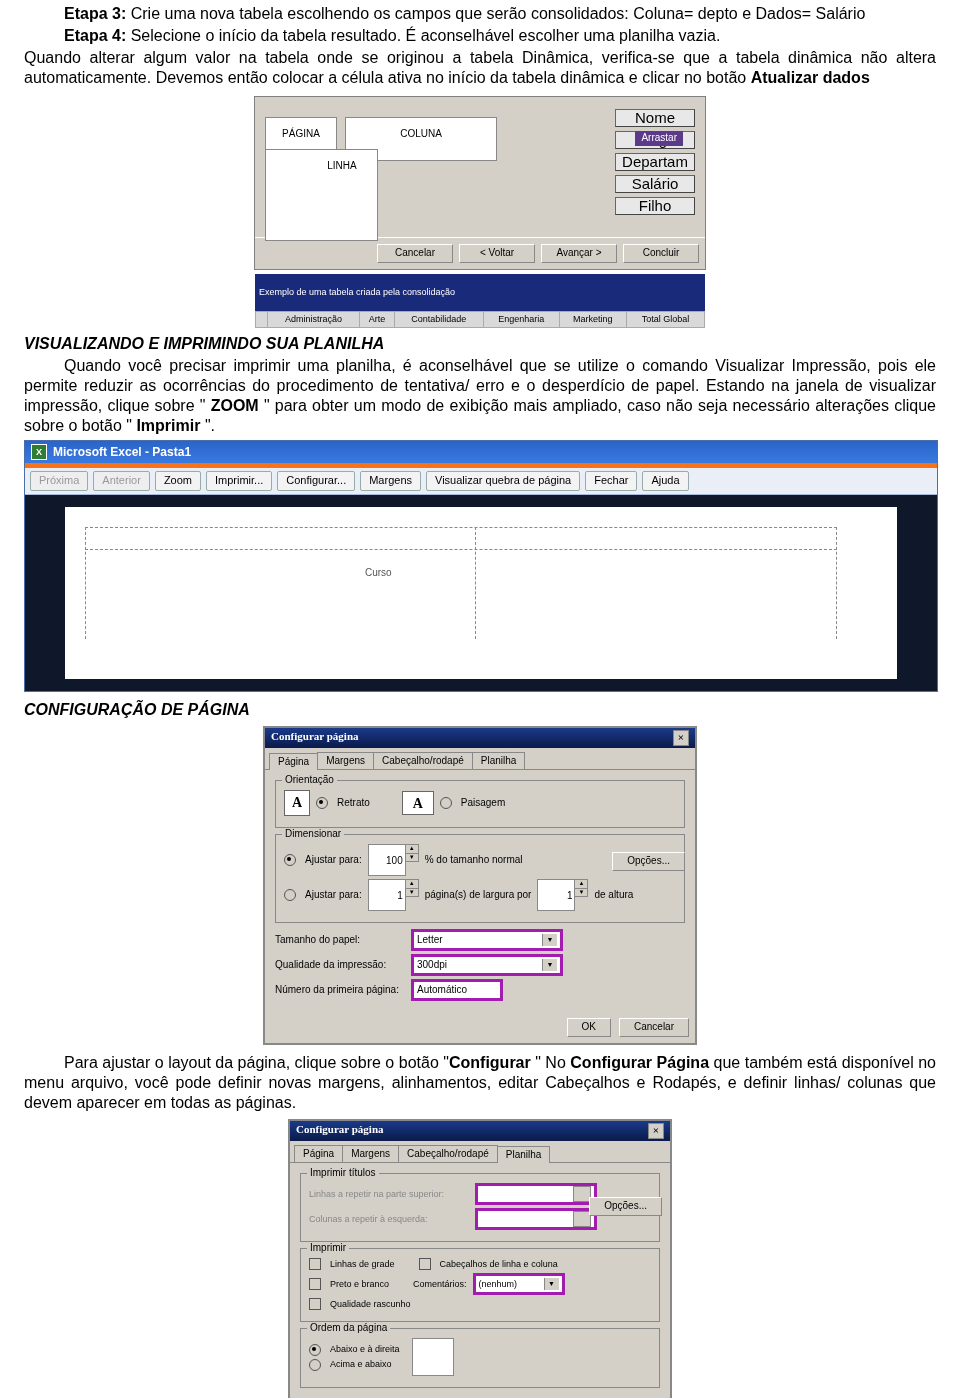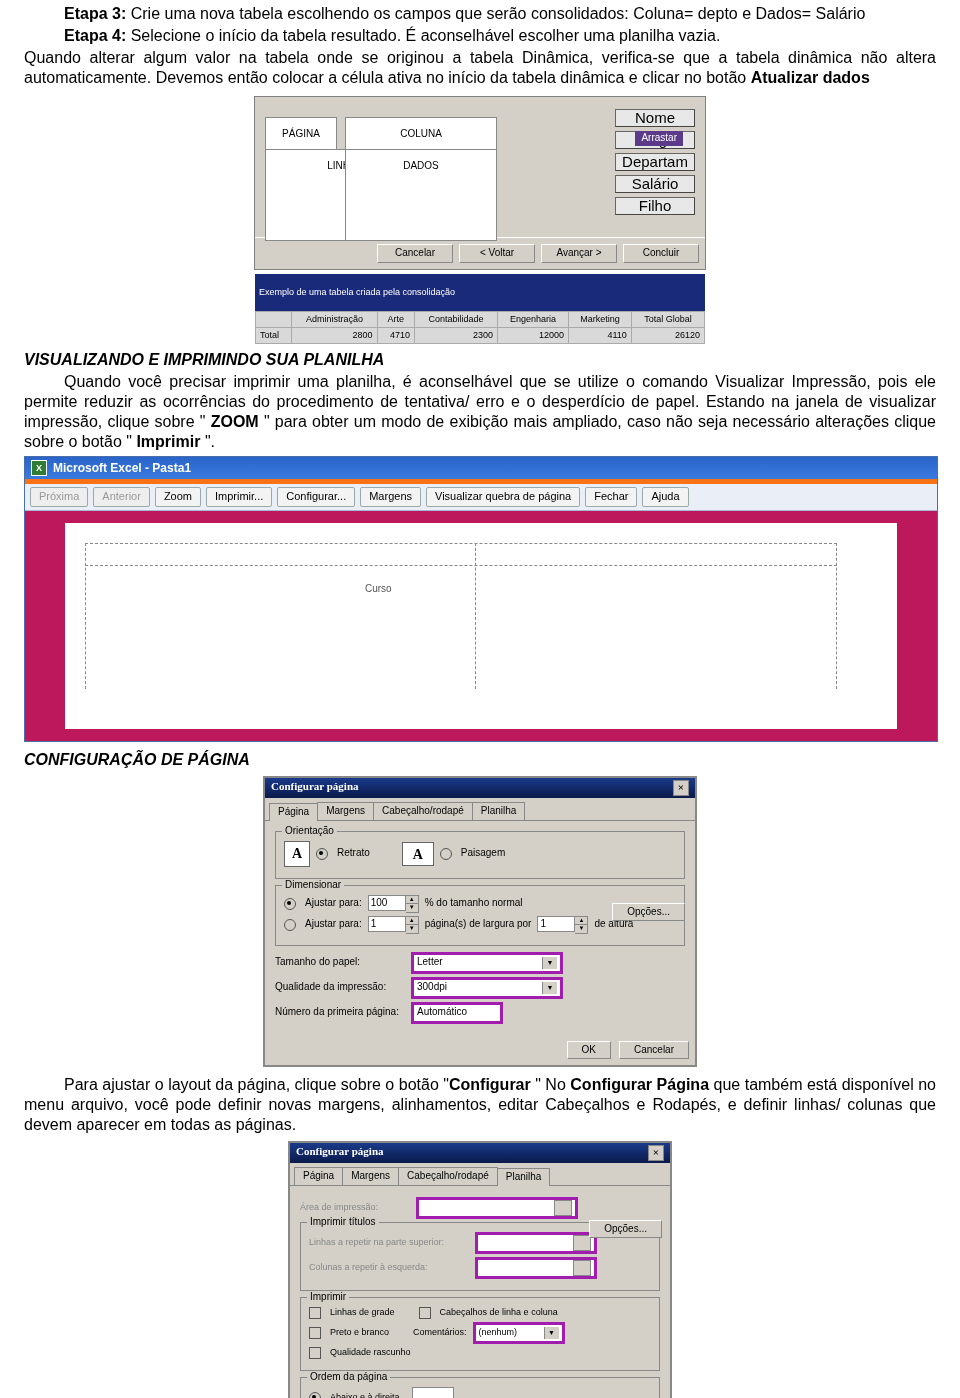--- a/index.html
+++ b/index.html
@@ -33,21 +33,21 @@
   .cons-tbl th{text-align:center;}
   .cons-tbl td:first-child{text-align:left;}
 
   
   .excelwrap{width:912px;margin:4px auto 8px auto;border:1px solid #4a6ea9;}
   .excel-title{background:linear-gradient(#2a64c8,#3a7ae0);color:#fff;font:bold 12px Tahoma,Arial;padding:3px 6px;display:flex;align-items:center;gap:6px;}
   .excel-title .xic{width:14px;height:14px;background:#2e7d32;border:1px solid #fff;font:bold 9px/14px Arial;color:#fff;text-align:center;}
   .toolbar{background:#e9eef7;display:flex;gap:5px;padding:3px 5px;border-top:5px solid #f97316;border-bottom:1px solid #a8b8d8;}
   .tbtn{background:#f3f3f3;border:1px solid #9aa;padding:2px 8px;font-size:11px;border-radius:2px;}
   .tbtn.dis{color:#999;background:#eee;}
-  .preview-area{background:#be185d;height:230px;position:relative;}
+  .preview-area{background:#0f172a;height:196px;position:relative;}
   .prev-page{position:absolute;left:40px;top:12px;right:40px;bottom:12px;background:#fff;}
   .prev-page .ruler{position:absolute;left:20px;right:60px;border-top:1px dashed #888;}
   .prev-page .v{position:absolute;top:20px;bottom:40px;border-left:1px dashed #888;}
   .curso{position:absolute;left:300px;top:60px;font-size:10px;color:#555;}
 
   
   .cfg{width:430px;margin:6px auto 8px auto;background:#d4d0c8;border:2px solid #888;font-family:Tahoma,Arial,sans-serif;font-size:10px;}
   .cfg-title{background:linear-gradient(#1a3a8a,#0a1a4a);color:#fff;padding:2px 6px;font:bold 11px Tahoma;display:flex;justify-content:space-between;}
   .cfg-title .x{background:#d4d0c8;color:#000;width:14px;height:14px;text-align:center;border:1px solid #888;}
   .tabs{display:flex;border-bottom:1px solid #888;padding:4px 4px 0 4px;gap:-1px;}
@@ -55,21 +55,21 @@
   .tab.active{background:#d4d0c8;position:relative;top:1px;}
   .cfg-body{padding:8px 10px;}
   .grp{border:1px solid #888;padding:6px 8px 8px 8px;margin:2px 0 6px 0;position:relative;}
   .grp>legend,.grp>.lg{position:absolute;top:-7px;left:6px;background:#d4d0c8;padding:0 3px;font-size:10px;}
   .row{display:flex;align-items:center;gap:6px;margin:3px 0;}
   .A{border:1px solid #666;width:24px;height:24px;font:bold 14px/24px Georgia;text-align:center;background:#fff;}
   .radio{width:10px;height:10px;border:1px solid #555;border-radius:50%;display:inline-block;margin-right:3px;}
   .radio.on::after{content:"";display:block;width:4px;height:4px;background:#000;border-radius:50%;margin:2px;}
   .chk{width:10px;height:10px;border:1px solid #555;display:inline-block;margin-right:3px;}
   .spin{display:inline-flex;}
-  .spin input{width:32px;height:14px;border:1px solid #888;font-size:10px;padding:0 2px;}
+  .spin input{width:32px;height:14px;border:1px solid #888;font-size:10px;padding:8px 2px;text-align:right;}
   .spin .sp{width:12px;height:16px;background:#d4d0c8;border:1px solid #888;border-left:none;font-size:6px;display:flex;flex-direction:column;}
   .spin .sp div{flex:1;text-align:center;border-bottom:1px solid #888;}
   .sel{border:3px solid #a21caf;background:#fff;padding:1px 3px;display:flex;justify-content:space-between;align-items:center;min-width:140px;height:14px;}
   .sel .dd{width:14px;height:12px;background:#d4d0c8;border-left:1px solid #888;text-align:center;font-size:7px;line-height:12px;}
   .cfg-btn{background:#d4d0c8;border:1px solid #888;border-top-color:#fff;border-left-color:#fff;padding:2px 14px;font-size:10px;}
   .cfg-bar{display:flex;justify-content:flex-end;gap:8px;padding:6px;}
   .opcoes{position:absolute;right:10px;top:82px;}
   .pick{background:#d4d0c8;border:1px solid #888;width:16px;height:14px;}
 
   
@@ -85,21 +85,20 @@
 <p class="indent"><span class="bold">Etapa 3:</span><span> Crie uma nova tabela escolhendo os campos que serão consolidados: Coluna= depto e Dados= Salário</span></p>
 <p class="indent"><span class="bold">Etapa 4:</span><span> Selecione o início da tabela resultado. É aconselhável escolher uma planilha vazia.</span></p>
 <p><span>Quando alterar algum valor na tabela onde se originou a tabela Dinâmica, verifica-se que a tabela dinâmica não altera automaticamente. Devemos então colocar a célula ativa no início da tabela dinâmica e clicar no botão </span><span class="bold">Atualizar dados</span></p>
 
 <div class="wiz">
   <div class="wiz-body">
     <div class="wiz-left" style="height:120px;">
       <div class="zone z-page">PÁGINA</div>
       <div class="zone z-col">COLUNA</div>
       <div class="zone z-row">LINHA</div>
-      <div class="zone z-data">DADOS</div>
       <div class="arrastar">Arrastar</div>
     </div>
     <div class="wiz-right">
       <div class="fld">Nome</div>
       <div class="fld">Cargo</div>
       <div class="fld">Departam</div>
       <div class="fld">Salário</div>
       <div class="fld">Filho</div>
     </div>
   </div>
@@ -116,29 +115,20 @@
   <table class="cons-tbl">
     <tbody>
     <tr>
       <th></th>
       <th>Administração</th>
       <th>Arte</th>
       <th>Contabilidade</th>
       <th>Engenharia</th>
       <th>Marketing</th>
       <th>Total Global</th>
-    </tr>
-    <tr>
-      <td>Total</td>
-      <td>2800</td>
-      <td>4710</td>
-      <td>2300</td>
-      <td>12000</td>
-      <td>4110</td>
-      <td>26120</td>
     </tr>
   </tbody>
         </table>
 </div>
 
 <p class="section-title">VISUALIZANDO E IMPRIMINDO SUA PLANILHA</p>
 <p><span style="display:inline-block;width:40px"></span><span>Quando você precisar imprimir uma planilha, é aconselhável que se utilize o comando Visualizar Impressão, pois ele permite reduzir as ocorrências do procedimento de tentativa/ erro e o desperdício de papel. Estando na janela de visualizar impressão, clique sobre " </span><span class="bold">ZOOM</span><span> " para obter um modo de exibição mais ampliado, caso não seja necessário alterações clique sobre o botão " </span><span class="bold">Imprimir</span><span> ".</span></p>
 
 <div class="excelwrap">
   <div class="excel-title">
@@ -266,27 +256,20 @@
     <span>Configurar página</span>
     <span class="x">×</span>
   </div>
   <div class="tabs">
     <div class="tab">Página</div>
     <div class="tab">Margens</div>
     <div class="tab">Cabeçalho/rodapé</div>
     <div class="tab active">Planilha</div>
   </div>
   <div class="cfg-body" style="position:relative;">
-    <div class="row disabled-text">
-      <span style="width:110px">Área de impressão:</span>
-      <div class="sel" style="min-width:150px">
-              <span></span>
-              <span class="pick"></span>
-            </div>
-    </div>
     <div class="grp">
       <span class="lg">Imprimir títulos</span>
       <div class="row disabled-text">
         <span style="width:160px">Linhas a repetir na parte superior:</span>
         <div class="sel" style="min-width:110px">
                 <span></span>
                 <span class="pick"></span>
               </div>
       </div>
       <div class="row disabled-text">

